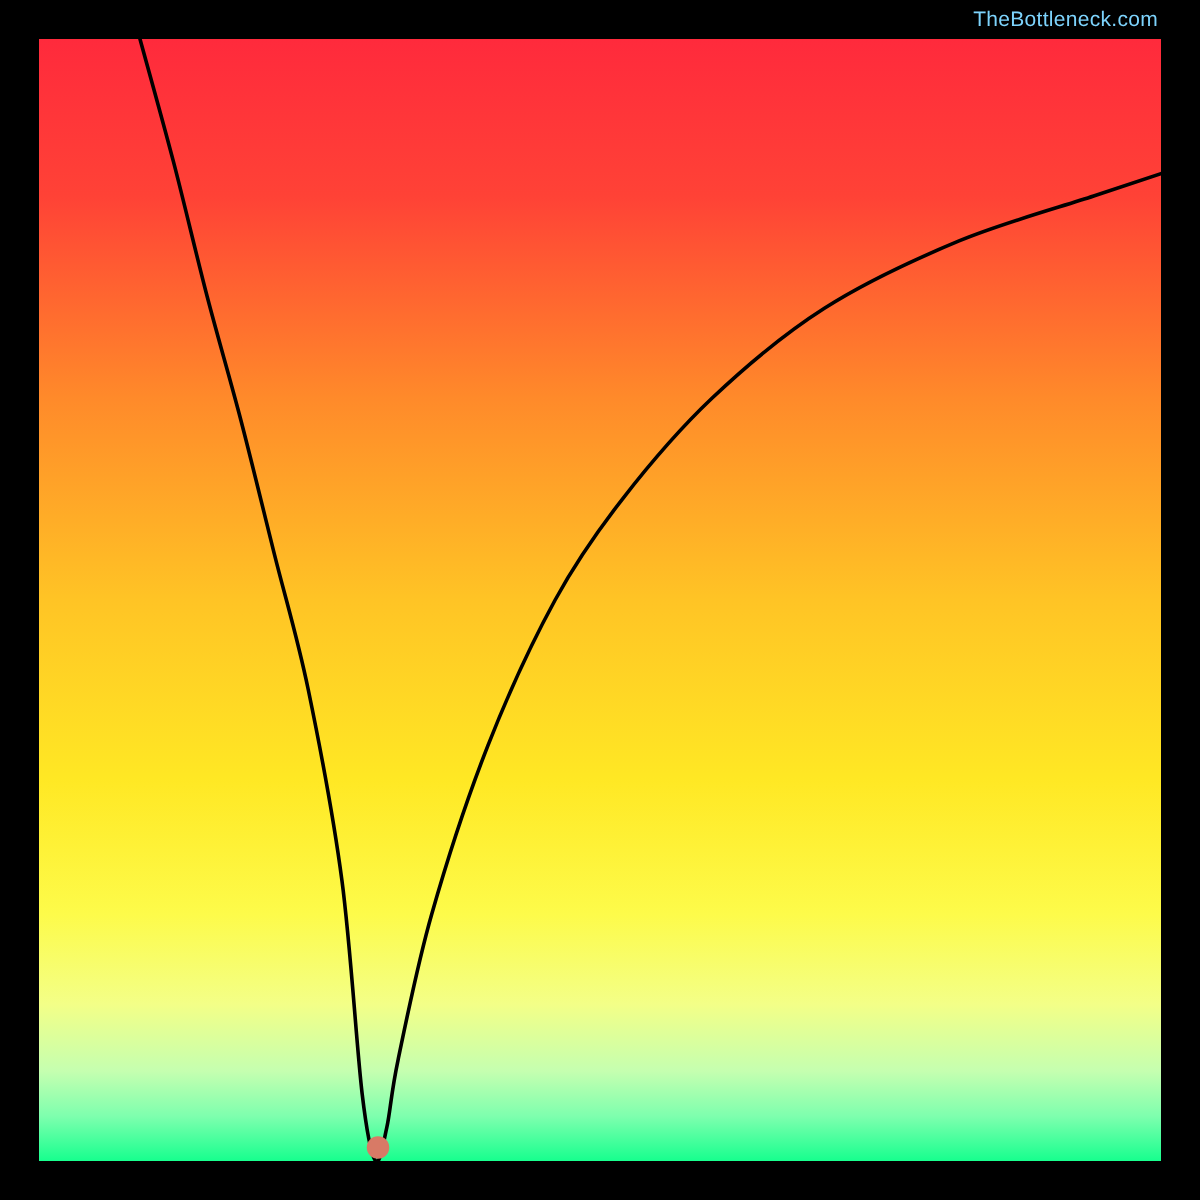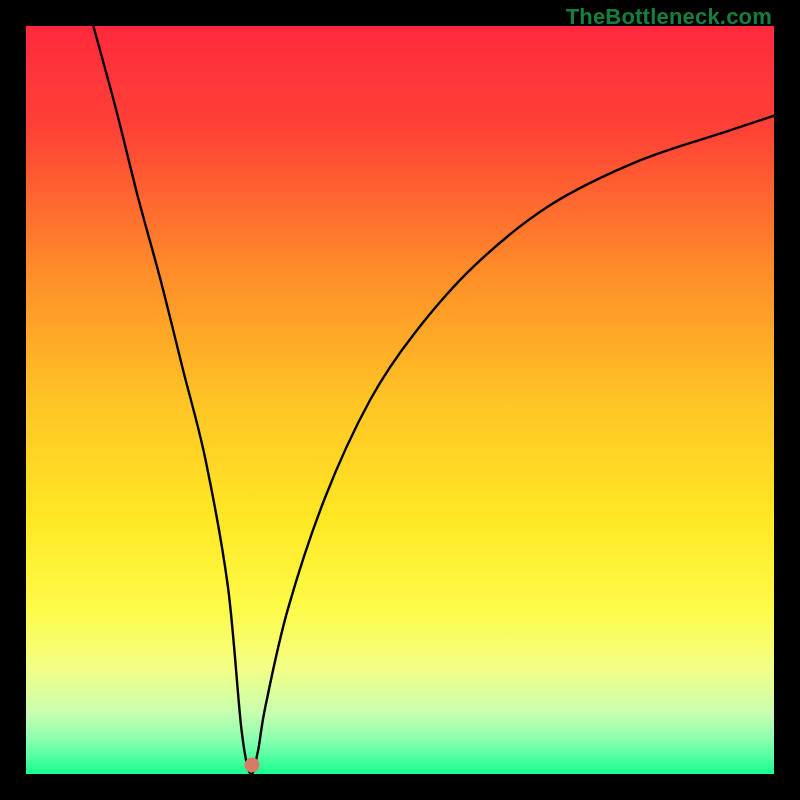--- a/index.html
+++ b/index.html
@@ -24,23 +24,23 @@
   }
   .curve-svg {
     position: absolute;
     left: 0; top: 0; width: 100%; height: 100%;
   }
   .watermark {
     position: absolute;
     top: 4px;
     right: 28px;
     font-family: Arial, Helvetica, sans-serif;
-    font-size: 22px;
-    font-weight: 700;
-    color: #15803d;
+    font-size: 14px;
+    font-weight: 400;
+    color: #7dd3fc;
     letter-spacing: 0.2px;
   }
   .marker {
     position: absolute;
     width: 15px;
     height: 15px;
     border-radius: 50%;
     transform: translate(-50%, -50%);
   }
 </style>

